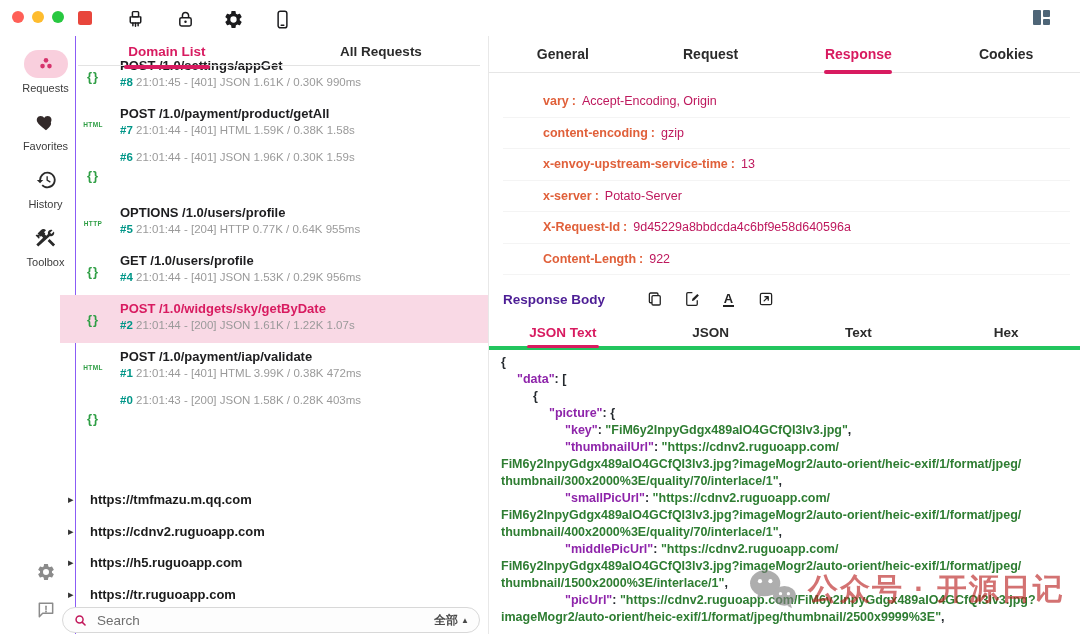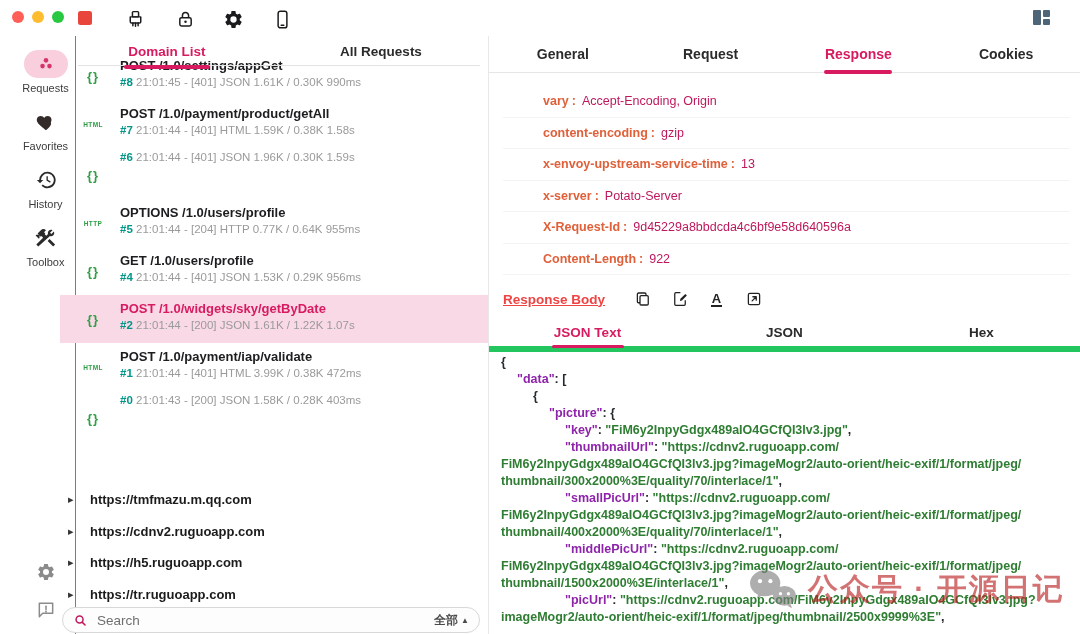--- a/index.html
+++ b/index.html
@@ -68,25 +68,25 @@
   .d-tab.active{color:var(--accent);}
   .d-tab .tab-underline{display:none;}
   .d-tab.active .tab-underline{display:block;position:absolute;left:50%;transform:translateX(-50%);
          bottom:-2px;width:68px;height:4px;border-radius:2px;background:var(--accent);z-index:2;}
   .headers{position:absolute;top:50px;left:14px;right:10px;}
   .hdr-row{height:30.5px;display:flex;align-items:center;border-bottom:1px solid #f4f4f4;font-size:12.5px;}
   .hdr-name{color:var(--header-orange);font-weight:700;margin-left:40px;}
   .hdr-colon{color:var(--header-orange);font-weight:700;margin:0 6px 0 3px;}
   .hdr-val{color:#be185d;font-weight:500;}
   .body-head{position:absolute;top:250px;left:14px;right:10px;height:26px;display:flex;align-items:center;gap:18px;}
-  .body-title{font-size:13.5px;font-weight:700;color:#ef4444;margin-right:10px;text-decoration:underline;}
+  .body-title{font-size:13.5px;font-weight:700;color:#4c1d95;margin-right:22px;}
   .body-tool{width:19px;height:19px;display:flex;align-items:center;justify-content:center;cursor:pointer;}
   .body-tool svg{width:18px;height:18px;}
   .fmt-a{font-size:13px;font-weight:700;color:#222;border-bottom:2px solid #222;line-height:13px;padding:0 1px;}
-  .b-tabs{position:absolute;top:282px;left:0;right:0;height:28px;display:flex;border-bottom:6px solid #22c55e;}
+  .b-tabs{position:absolute;top:282px;left:0;right:0;height:28px;display:flex;border-bottom:4px solid #22c55e;}
   .b-tab{flex:1;position:relative;display:flex;align-items:center;justify-content:center;
          font-size:13.5px;font-weight:700;color:#2b2b2b;cursor:pointer;}
   .b-tab.active{color:var(--accent);}
   .b-tab .tab-underline{display:none;}
   .b-tab.active .tab-underline{display:block;position:absolute;left:50%;transform:translateX(-50%);
          bottom:-2px;width:72px;height:3.5px;border-radius:2px;background:var(--accent);}
   .code{position:absolute;top:314px;left:0;right:0;bottom:0;overflow:hidden;
         padding:4px 16px 0 12px;font-size:12.5px;line-height:17px;font-weight:600;
         overflow-wrap:break-word;word-break:break-word;}
   .code-line{white-space:normal;}
@@ -353,20 +353,23 @@
 
     <div class="b-tabs">
       <div class="b-tab active">
           <span>JSON Text</span>
           <i class="tab-underline"></i>
         </div>
       <div class="b-tab">
           <span>JSON</span>
         </div>
       <div class="b-tab">
+          <span>Text</span>
+        </div>
+      <div class="b-tab">
           <span>Hex</span>
         </div>
     </div>
 
     <div class="code">
         <div class="code-line" style="text-indent: 0px;"><span class="tok-b">{</span></div>
         <div class="code-line" style="text-indent: 16px;"><span class="tok-k">"data"</span><span class="tok-b">: [</span></div>
         <div class="code-line" style="text-indent: 32px;"><span class="tok-b">{</span></div>
         <div class="code-line" style="text-indent: 48px;"><span class="tok-k">"picture"</span><span class="tok-b">: {</span></div>
         <div class="code-line" style="text-indent: 64px;"><span class="tok-k">"key"</span><span class="tok-b">: </span><span class="tok-v">"FiM6y2InpyGdgx489aIO4GCfQI3lv3.jpg"</span><span class="tok-b">,</span></div>

